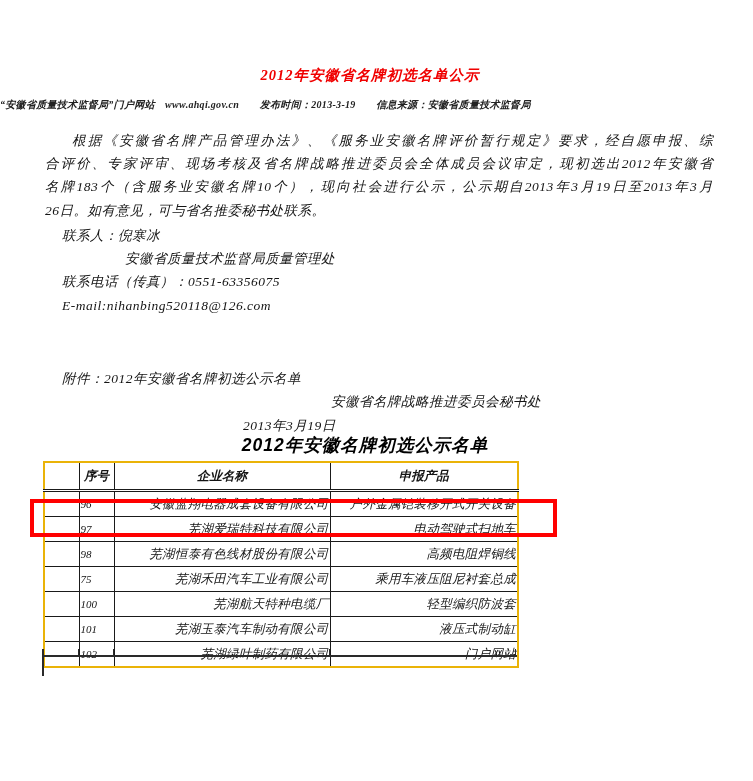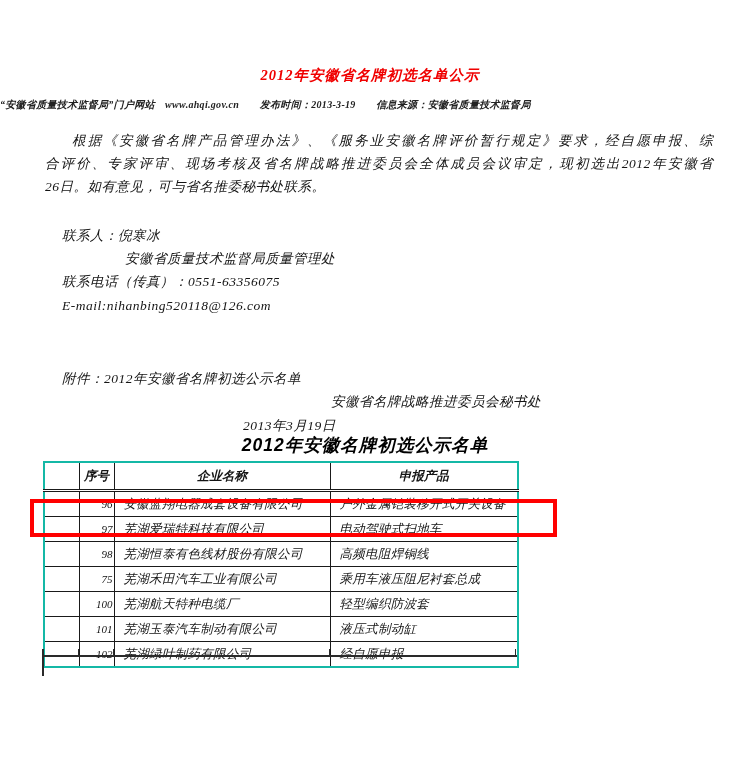--- a/index.html
+++ b/index.html
@@ -37,29 +37,29 @@
     font-family:"Liberation Sans","DejaVu Sans",sans-serif;
     font-size:17.5px;font-weight:bold;color:#000;letter-spacing:1px;
   }
   table.brand-table{
     position:absolute;top:461px;left:43px;width:474px;
     border-collapse:collapse;table-layout:fixed;background:#fff;
   }
   .brand-table th,.brand-table td{
     border:1px solid #1a1a1a;overflow:hidden;white-space:nowrap;
   }
-  .brand-table{border:2px solid #14b8a6;}
+  .brand-table{border:2px solid #eab308;}
   .brand-table thead th{
     height:24px;font-family:"Liberation Sans","DejaVu Sans",sans-serif;
     font-size:12.5px;font-weight:bold;text-align:center;
     border-bottom:3px double #1a1a1a;
   }
   .brand-table td{height:22px;font-size:12.5px;}
-  .brand-table td.cell-no{text-align:right;font-size:11px;font-family:"Liberation Serif",serif;}
-  .brand-table td.cell-company,.brand-table td.cell-product{padding-left:9px;text-align:left;letter-spacing:0.3px;}
+  .brand-table td.cell-no{text-align:left;font-size:11px;font-family:"Liberation Serif",serif;}
+  .brand-table td.cell-company,.brand-table td.cell-product{padding-left:9px;text-align:right;letter-spacing:0.3px;}
   .highlight-rect{
     position:absolute;left:30px;top:499px;width:527px;height:38px;
     border:4px solid #f00;box-sizing:border-box;background:transparent;
   }
   .cont-line{position:absolute;left:43px;top:655px;width:474px;height:0;border-top:2px solid #2a2a2a;}
   .cont-stub-left{position:absolute;left:42px;top:649px;width:2px;height:27px;background:#2a2a2a;}
   .cont-stub{position:absolute;top:649px;width:1px;height:7px;background:#2a2a2a;}
   .s1{left:78px;}.s2{left:113px;}.s3{left:329px;}.s4{left:515px;}
 </style>
 </head>
@@ -67,20 +67,21 @@
 
 <div class="page">
 
   <div class="doc-title" style="color: rgb(240, 0, 0);">2012年安徽省名牌初选名单公示</div>
 
   <div class="meta-line">“安徽省质量技术监督局”门户网站　www.ahqi.gov.cn　　发布时间：2013-3-19　　信息来源：安徽省质量技术监督局</div>
 
   <div class="para">
     <div class="fill first">根据《安徽省名牌产品管理办法》、《服务业安徽名牌评价暂行规定》要求，经自愿申报、综</div>
     <div class="fill">合评价、专家评审、现场考核及省名牌战略推进委员会全体成员会议审定，现初选出2012年安徽省</div>
+    <div class="fill">名牌183个（含服务业安徽名牌10个），现向社会进行公示，公示期自2013年3月19日至2013年3月</div>
     <div>26日。如有意见，可与省名推委秘书处联系。</div>
   </div>
 
   <div class="contact">
     <div>联系人：倪寒冰</div>
     <div class="indent">安徽省质量技术监督局质量管理处</div>
     <div>联系电话（传真）：0551-63356075</div>
     <div>E-mail:nihanbing520118@126.com</div>
   </div>
 
@@ -141,21 +142,21 @@
         <tr>
           <td class="cell-gap"></td>
           <td class="cell-no">101</td>
           <td class="cell-company">芜湖玉泰汽车制动有限公司</td>
           <td class="cell-product">液压式制动缸</td>
         </tr>
         <tr>
           <td class="cell-gap"></td>
           <td class="cell-no">102</td>
           <td class="cell-company">芜湖绿叶制药有限公司</td>
-          <td class="cell-product">经自愿申报</td>
+          <td class="cell-product">门户网站</td>
         </tr>
       </tbody>
   </table>
 
   <div class="highlight-rect" style="border-color: rgb(255, 0, 0);"></div>
 
   <div class="cont-line"></div>
   <div class="cont-stub-left"></div>
   <div class="cont-stub s1"></div>
   <div class="cont-stub s2"></div>

